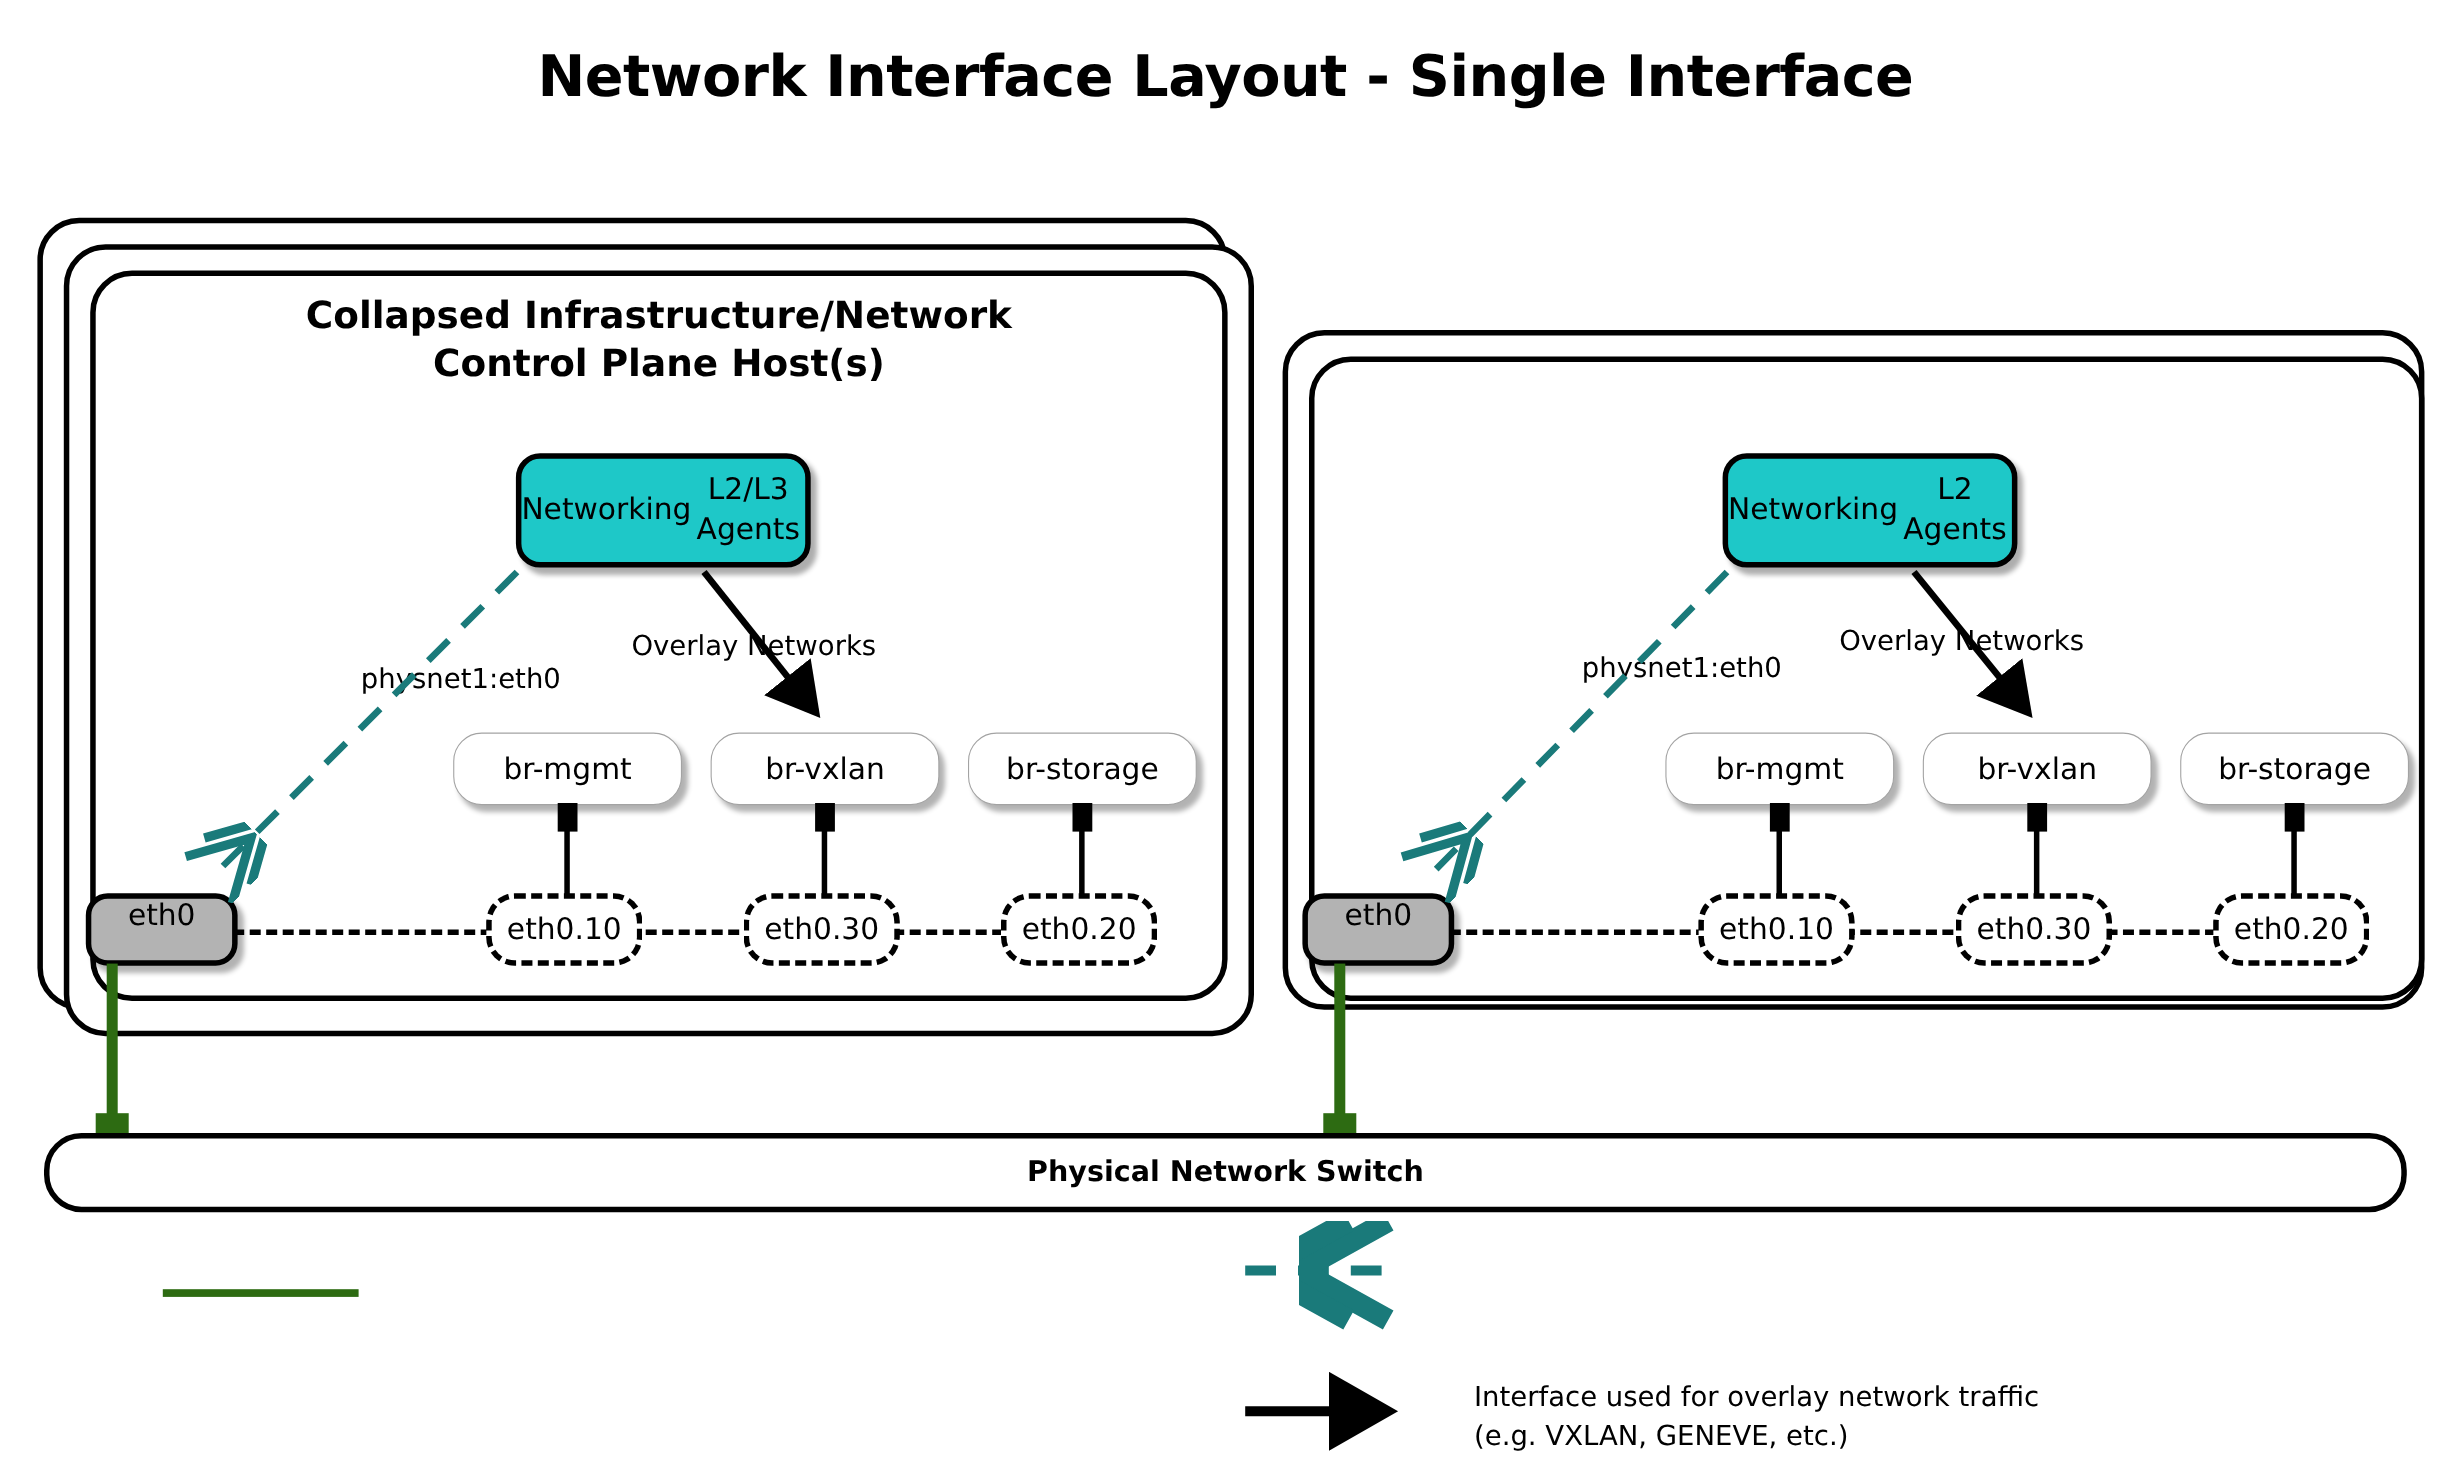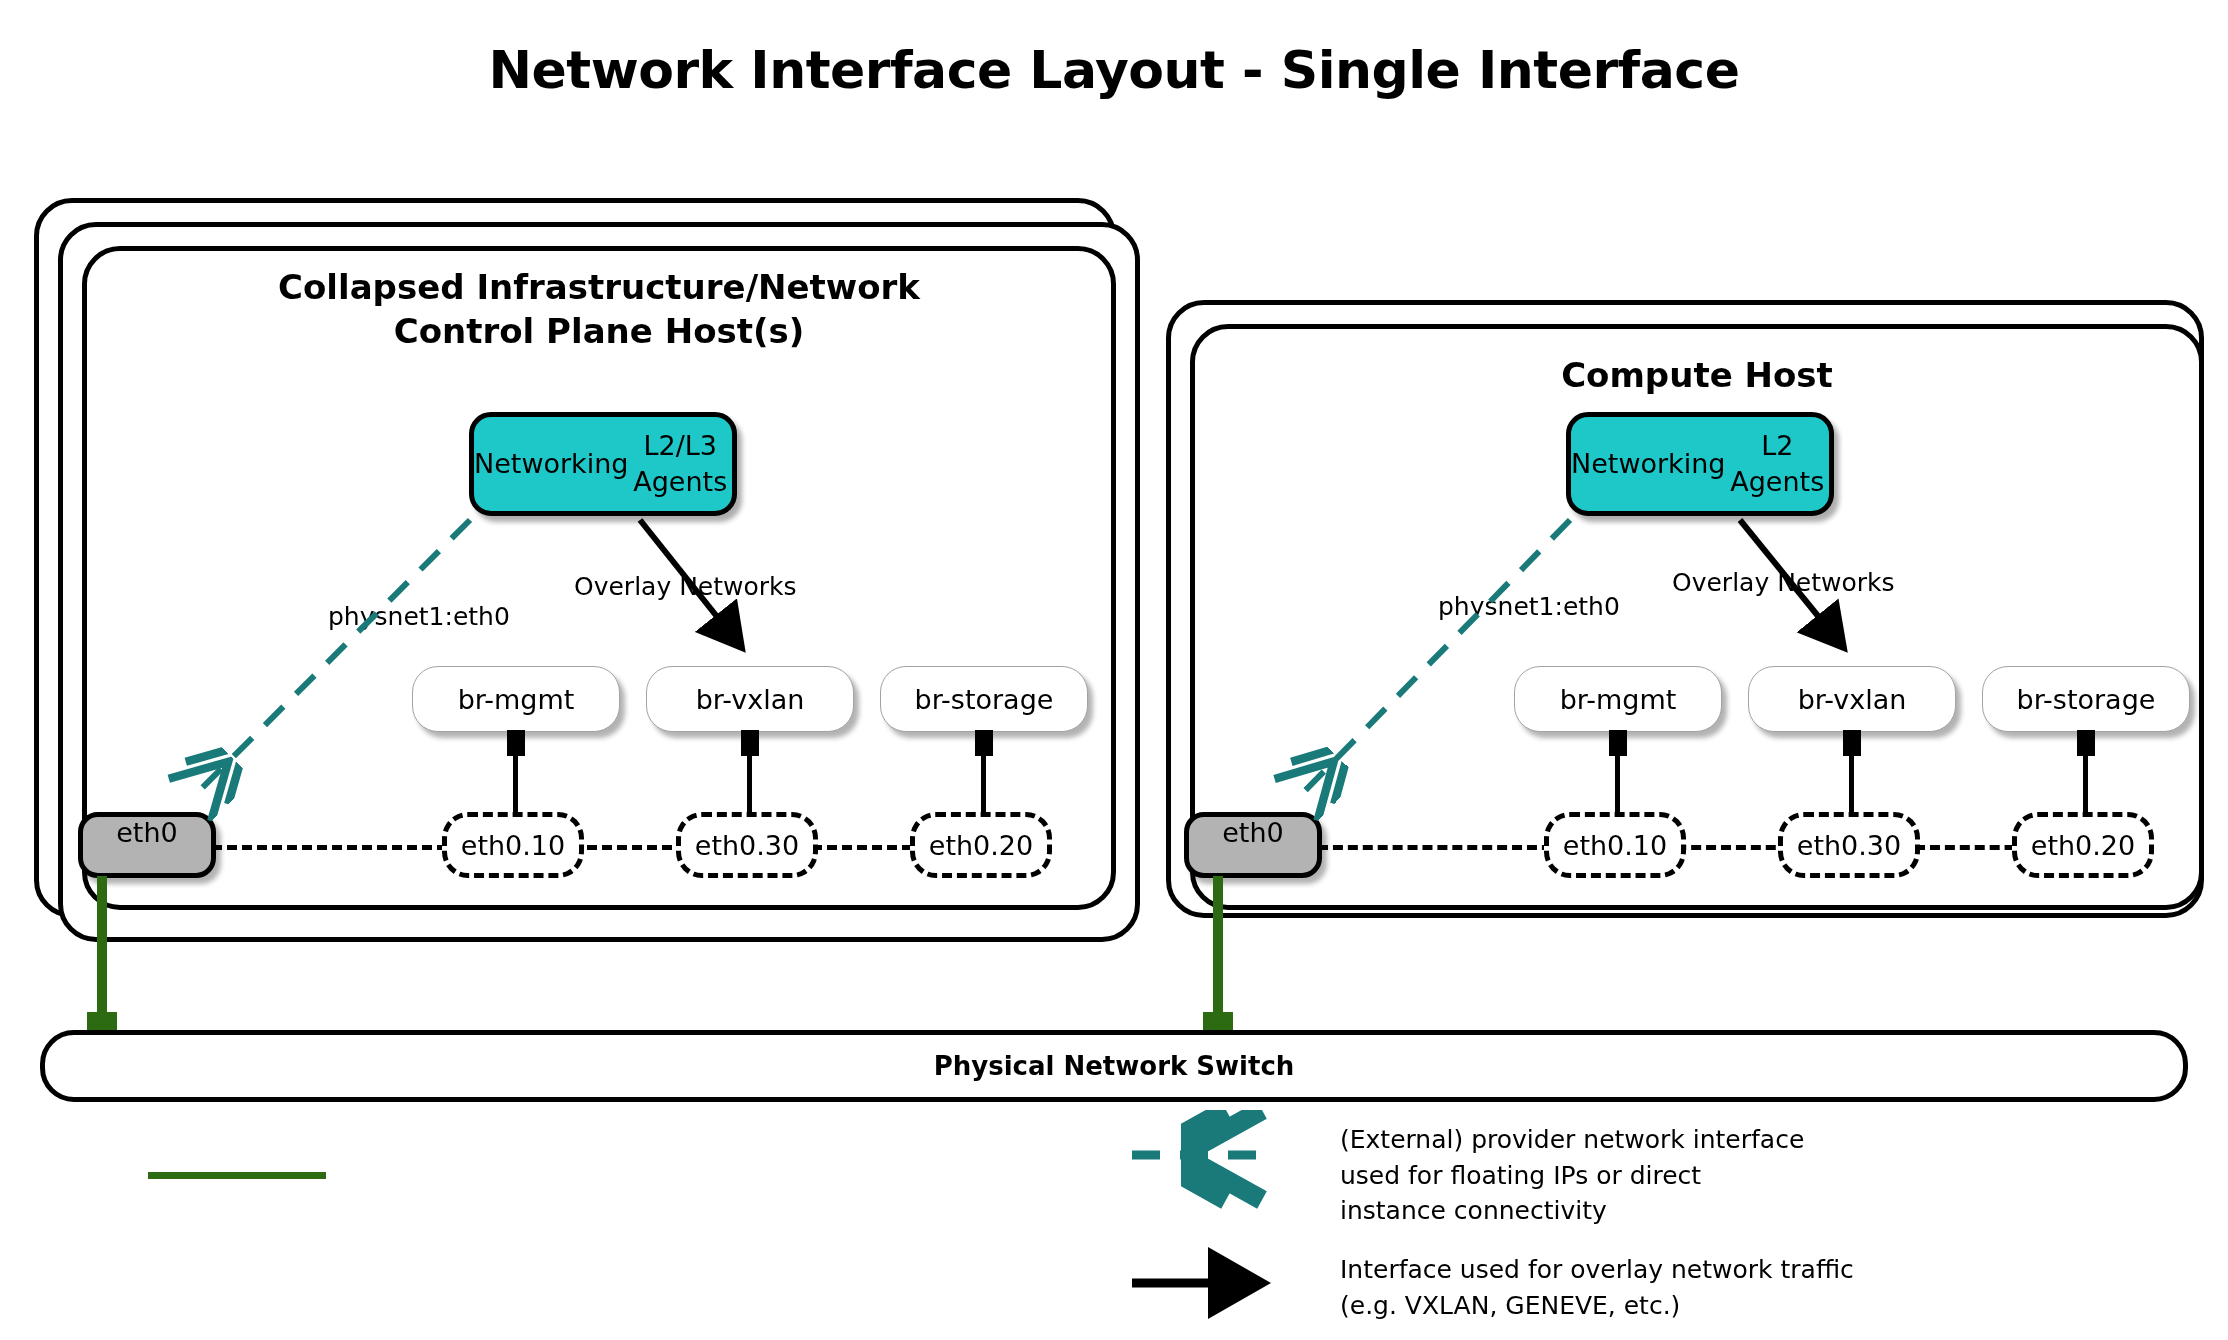--- a/index.html
+++ b/index.html
@@ -246,21 +246,20 @@
   <div class="nic-node" style="left:78px; top:812px; width:138px; height:66px;">
     <span>eth0</span>
   </div>
 
   <div class="uplink-line" style="left:97px; top:876px; height:148px;"></div>
   <div class="uplink-port" style="left:87px; top:1012px;"></div>
 
   <div class="host-card" style="left:1166px; top:300px; width:1038px; height:618px;"></div>
   <div class="host-card" style="left:1190px; top:324px; width:1014px; height:586px;"></div>
 
-  <div class="host-title" style="left:1200px; top:354px; width:994px;">Compute Host</div>
 
   <div class="agent-node" style="left:1545px; top:412px; width:268px; height:104px;">
     <span>Networking</span>
     <span>L2 Agents</span>
   </div>
 
   <div class="edge-label" style="left:1438px; top:592px;">physnet1:eth0</div>
   <div class="edge-label" style="left:1672px; top:568px;">Overlay Networks</div>
 
   <div class="bridge-node" style="left:1514px; top:666px; width:208px; height:66px;">
@@ -329,20 +328,17 @@
 
     <line x1="1740" y1="520" x2="1844" y2="648" stroke="#000000" stroke-width="6" marker-end="url(#solidArrow)"></line>
 
     <line x1="1132" y1="1155" x2="1262" y2="1155" stroke="#1a7a7a" stroke-width="9" stroke-dasharray="28 20" marker-end="url(#legendDoubleChevron)"></line>
 
     <line x1="1132" y1="1283" x2="1262" y2="1283" stroke="#000000" stroke-width="9" marker-end="url(#legendSolidArrow)"></line>
   </svg>
 
   <div class="legend-green-line" style="left:148px; top:1172px; width:178px;"></div>
 
-  <div class="legend-text" style="left:1340px; top:1122px; width:560px;">(External) provider network interface
-used for floating IPs or direct
-instance connectivity</div>
 
   <div class="legend-text" style="left:1340px; top:1252px; width:560px;">Interface used for overlay network traffic
 (e.g. VXLAN, GENEVE, etc.)</div>
 
 </div>
 
 </body></html>

